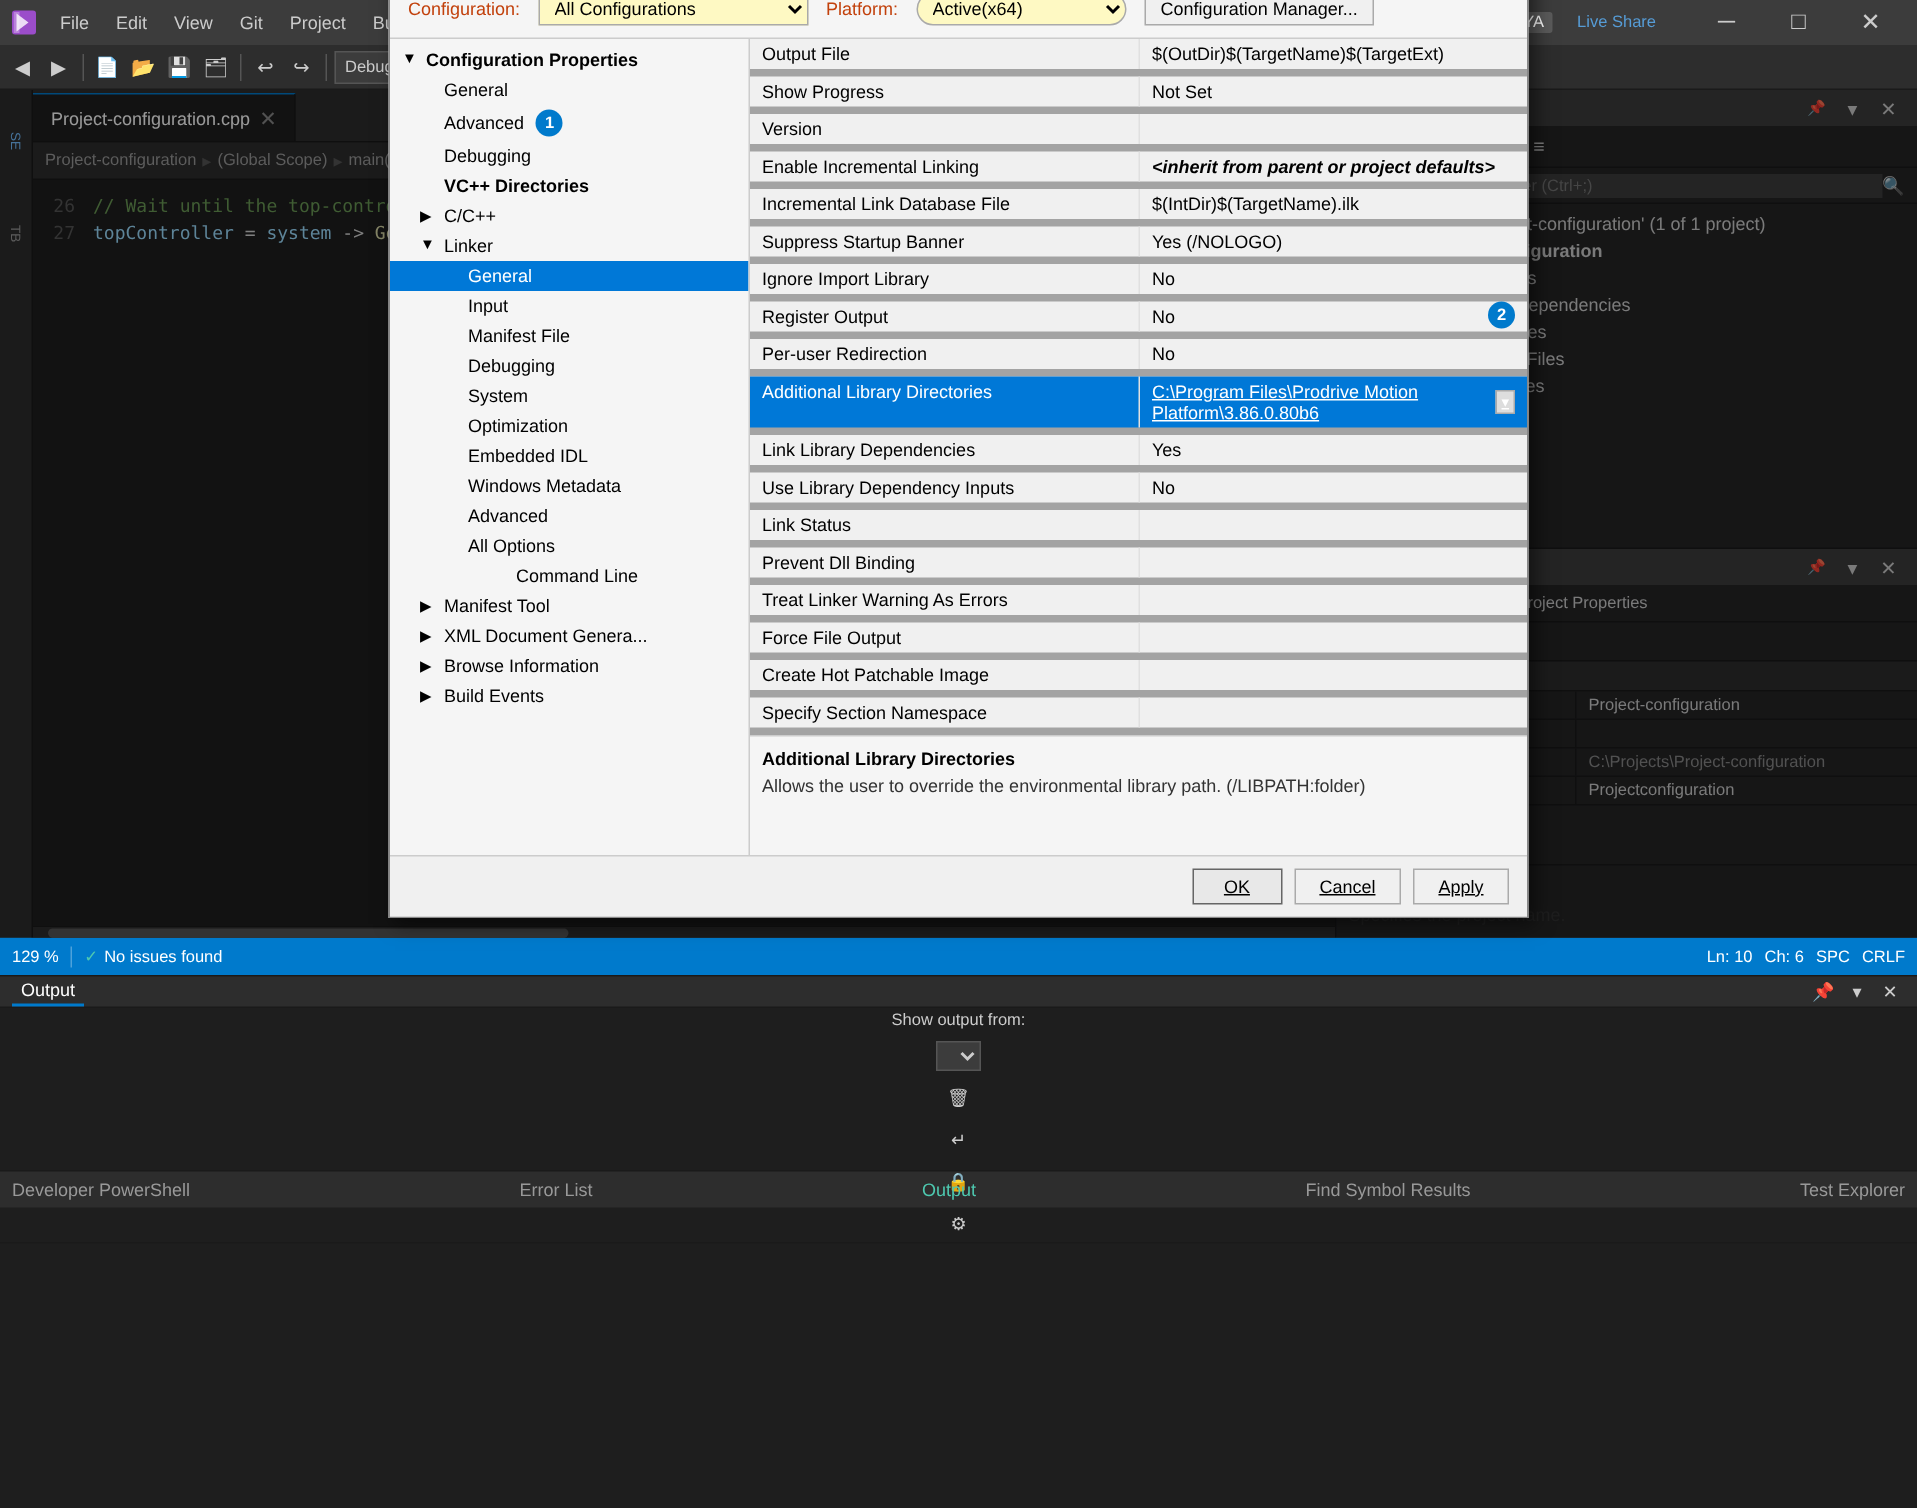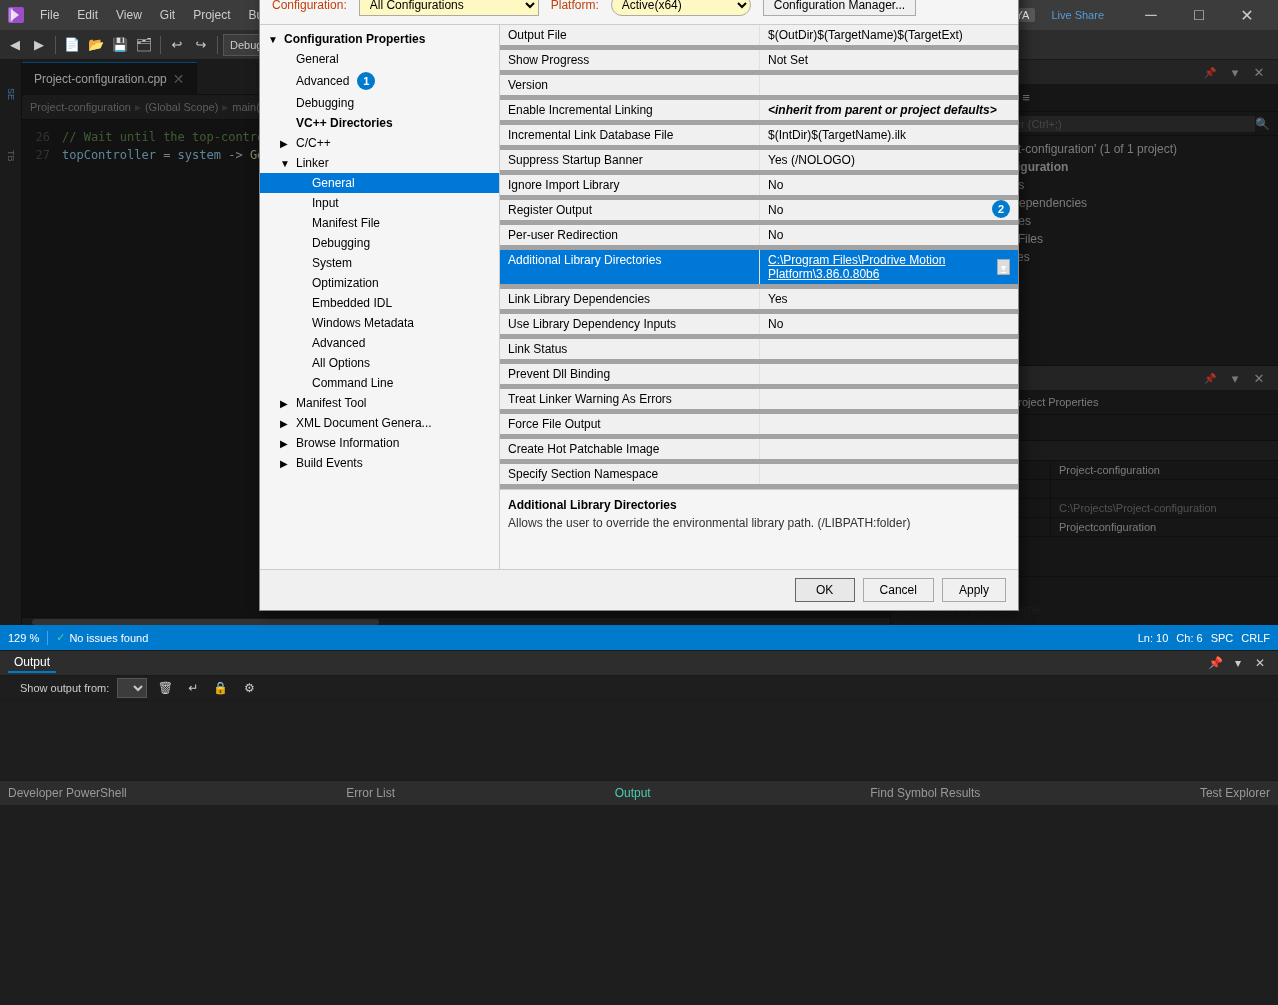--- a/index.html
+++ b/index.html
@@ -77,21 +77,21 @@
     #status-bar { height: 25px; background: #007acc; display: flex; align-items: center; padding: 0 8px; gap: 8px; }
     .status-item { font-size: 11px; color: #fff; display: flex; align-items: center; gap: 4px; }
     .status-sep { width: 1px; height: 14px; background: rgba(255,255,255,0.3); }
 
     
     #output-panel { height: 130px; background: #1e1e1e; border-top: 1px solid #1a1a1a; display: flex; flex-direction: column; }
     #output-header { height: 25px; background: #2d2d2d; display: flex; align-items: center; padding: 0 8px; gap: 8px; border-bottom: 1px solid #1a1a1a; }
     .output-tab { font-size: 12px; color: #ccc; cursor: pointer; padding: 2px 6px; }
     .output-tab.active { color: #fff; border-bottom: 2px solid #007acc; }
     #output-text-area { flex: 1; padding: 4px 8px; font-size: 12px; color: #d4d4d4; font-family: 'Consolas', monospace; }
-    #output-show-row { display: flex; align-items: center; padding: 2px 20px; gap: 8px; border-bottom: 1px solid #1a1a1a; }
+    #output-show-row { display: flex; align-items: center; padding: 2px 0; gap: 8px; border-bottom: 1px solid #1a1a1a; flex-direction: column; }
     .output-label { font-size: 11px; color: #ccc; }
     .output-dropdown { background: #3c3c3c; border: 1px solid #555; color: #ccc; font-size: 11px; padding: 1px 4px; height: 20px; }
     .output-tb-btn { width: 20px; height: 20px; display: flex; align-items: center; justify-content: center; color: #ccc; cursor: pointer; font-size: 12px; }
 
     
     #bottom-tabs { height: 25px; background: #2d2d2d; display: flex; align-items: center; padding: 0 8px; gap: 16px; border-top: 1px solid #1a1a1a; justify-content: space-between; }
     .bottom-tab { font-size: 12px; color: #999; cursor: pointer; padding: 2px 0; }
     .bottom-tab.active { color: #4ec9b0; }
 
     
@@ -114,21 +114,21 @@
     .pg-row.selected { background: #0078d7; color: white; }
     .pg-name { width: 260px; padding: 3px 8px; border-right: 1px solid #e0e0e0; font-size: 12px; color: #000; }
     .pg-row.selected .pg-name, .pg-row.selected .pg-value { color: white; }
     .pg-value { flex: 1; padding: 3px 8px; font-size: 12px; color: #000; }
     .pg-value.bold { font-weight: bold; font-style: italic; }
     .pg-value.with-btn { display: flex; align-items: center; justify-content: space-between; text-decoration: underline; }
     .pg-dropdown-btn { width: 16px; height: 16px; background: #ddd; border: 1px solid #aaa; display: flex; align-items: center; justify-content: center; cursor: pointer; font-size: 10px; }
     #prop-desc-box { height: 80px; border-top: 1px solid #ccc; padding: 8px; background: #f5f5f5; }
     .prop-desc-title { font-weight: bold; font-size: 12px; margin-bottom: 4px; }
     .prop-desc-text { font-size: 12px; color: #333; }
-    #dialog-footer { padding: 8px 12px; border-top: 1px solid #ccc; display: flex; justify-content: flex-end; gap: 8px; background: #f0f0f0; }
+    #dialog-footer { padding: 8px 12px; border-top: 1px solid #ccc; display: flex; justify-content: flex-end; gap: 8px; background: #f0f0f0; text-decoration: underline; }
     .dialog-btn { border: 1px solid #aaa; padding: 4px 16px; font-size: 12px; background: #f0f0f0; cursor: pointer; min-width: 60px; }
     .dialog-btn.default { background: #e8e8e8; border-color: #666; }
 
     
     .num-badge { display: inline-flex; align-items: center; justify-content: center; width: 18px; height: 18px; background: #007acc; color: white; border-radius: 50%; font-size: 11px; font-weight: bold; margin-left: 4px; }
 
     
     ::-webkit-scrollbar { width: 8px; height: 8px; }
     ::-webkit-scrollbar-track { background: #1e1e1e; }
     ::-webkit-scrollbar-thumb { background: #555; border-radius: 4px; }
@@ -475,21 +475,21 @@
           <div class="prop-tree-item" style="padding-left:36px;">
             <span class="prop-tree-arrow"> </span>
             <span>Advanced</span>
           </div>
 
           <div class="prop-tree-item" style="padding-left:36px;">
             <span class="prop-tree-arrow"> </span>
             <span>All Options</span>
           </div>
 
-          <div class="prop-tree-item" style="padding-left:36px;">
+          <div class="prop-tree-item" style="padding-left:36px;margin-left:32px;">
             <span class="prop-tree-arrow"> </span>
             <span>Command Line</span>
           </div>
 
           <div class="prop-tree-item" style="padding-left:20px;">
             <span class="prop-tree-arrow">▶</span>
             <span>Manifest Tool</span>
           </div>
 
           <div class="prop-tree-item" style="padding-left:20px;">

